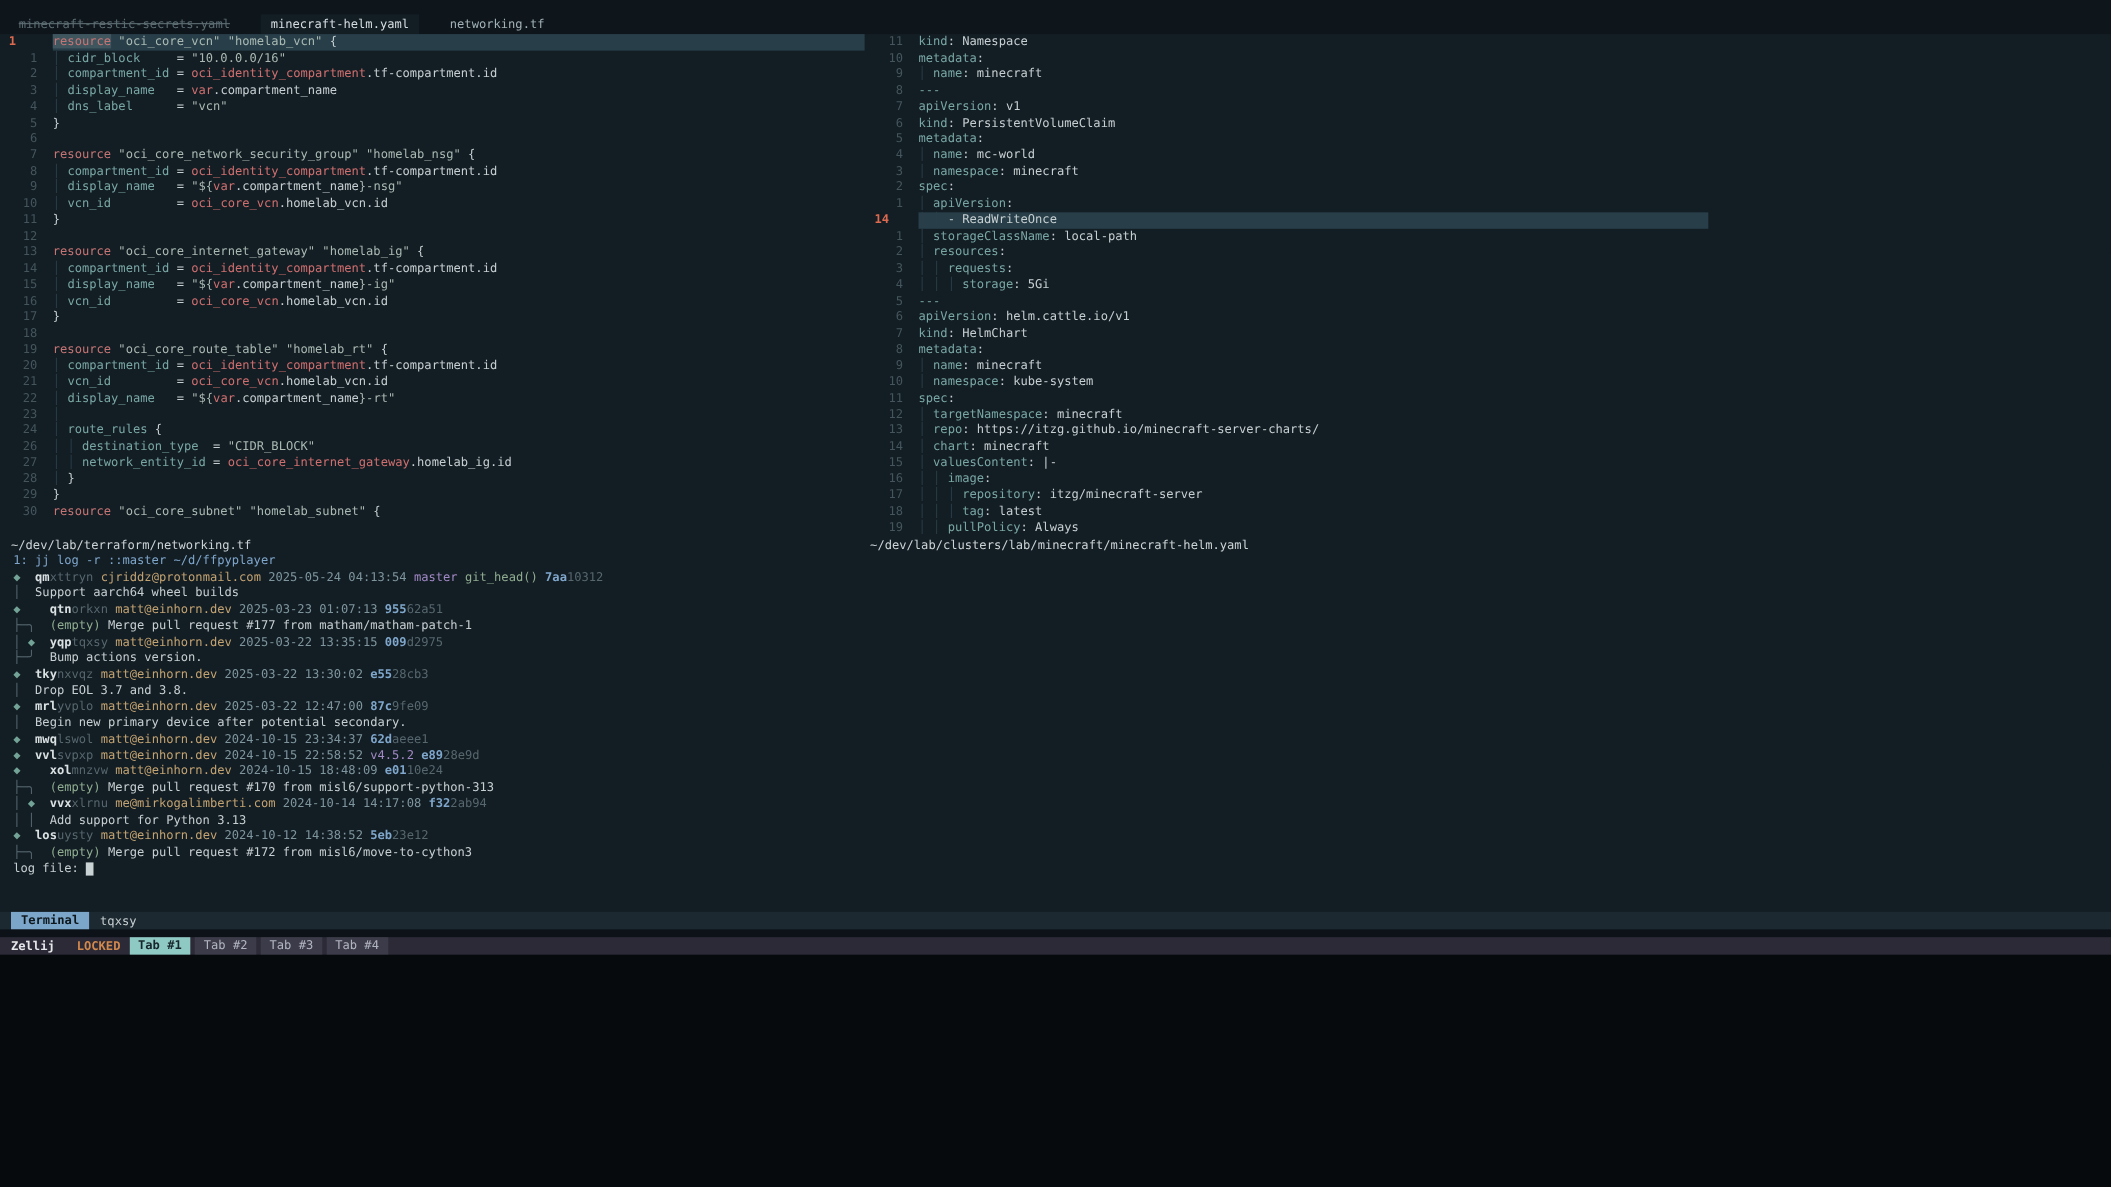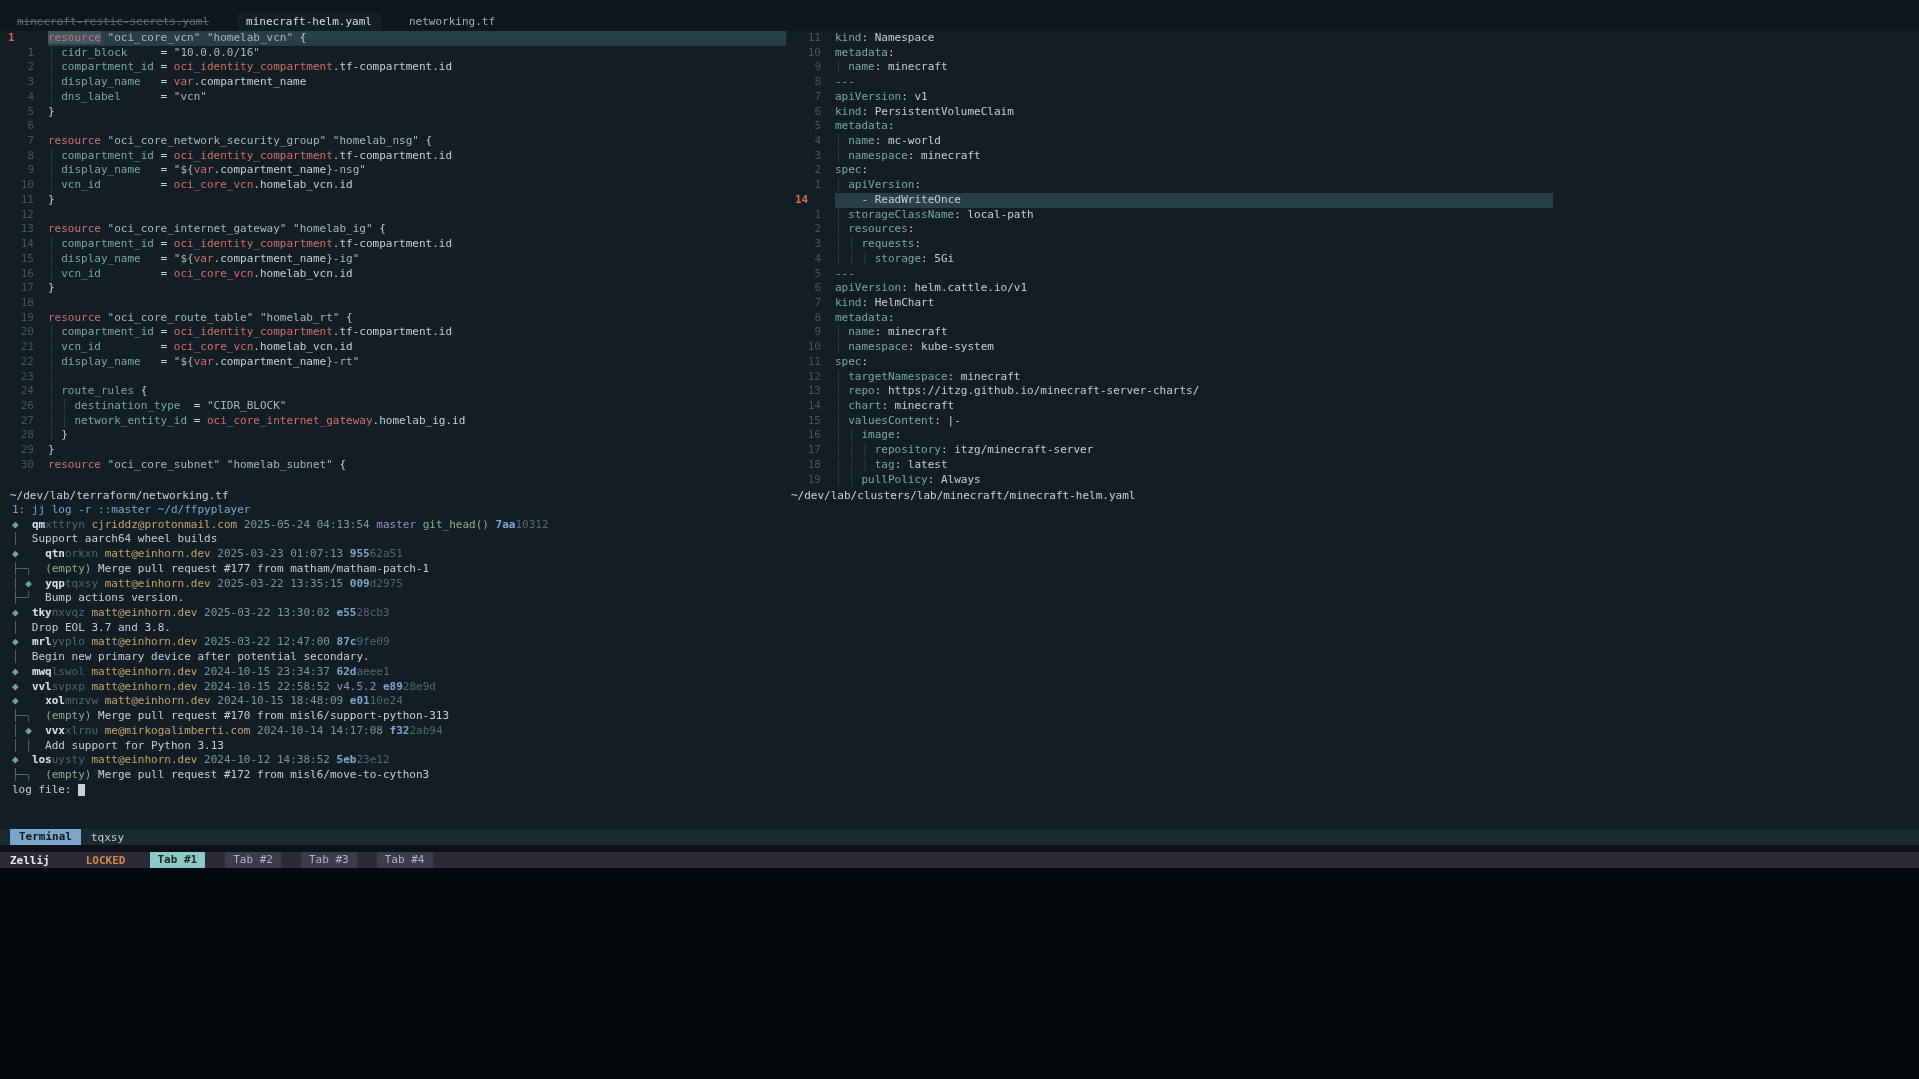--- a/index.html
+++ b/index.html
@@ -22,21 +22,21 @@
 .ln.cur .code{background:#283f4a}
 .pathline{position:absolute;bottom:1px;left:10px;color:#ccd4d6;white-space:pre}
 .pane.right .pathline{left:4px}
 .termpane{position:absolute;top:503px;left:0;right:0;height:326px;padding-left:12px}
 .trow{height:14.72px;line-height:14.72px;white-space:pre}
 .curblock{display:inline-block;width:7px;height:12px;background:#c9d2d4;vertical-align:middle}
 .termbar{position:absolute;top:829px;left:0;right:0;height:16px;background:#1d2931;display:flex;align-items:center;padding-left:10px}
 .chip-terminal{background:#7ba6c9;color:#0e171c;padding:0 9px;height:16px;line-height:16px;font-weight:bold}
 .shell{margin-left:10px;color:#c6cfd1}
 .gapstrip{position:absolute;top:845px;left:0;right:0;height:7px;background:#0c1218}
-.zbar{position:absolute;top:852px;left:0;right:0;height:16px;background:#2b2a36;display:flex;align-items:center;padding-left:10px;gap:20px}
+.zbar{position:absolute;top:852px;left:0;right:0;height:16px;background:#2b2a36;display:flex;align-items:center;padding-left:10px;gap:4px}
 .z-name{color:#e6e7ea;font-weight:bold;margin-right:16px}
 .z-mode{color:#d2894d;font-weight:bold;margin-right:4px}
 .z-tab{background:#3c3b49;color:#b2b6c1;padding:0 8px;height:16px;line-height:16px}
 .z-tab.active{background:#8fc9c4;color:#17262a;font-weight:bold}
 .below{position:absolute;top:868px;left:0;right:0;bottom:0;background:#070a0d}
 
 .tk-t{color:#c6cfd1}
 .tk-kw{color:#c67575}
 .tk-red{color:#d06f6f}
 .tk-teal{color:#79a7a4}

